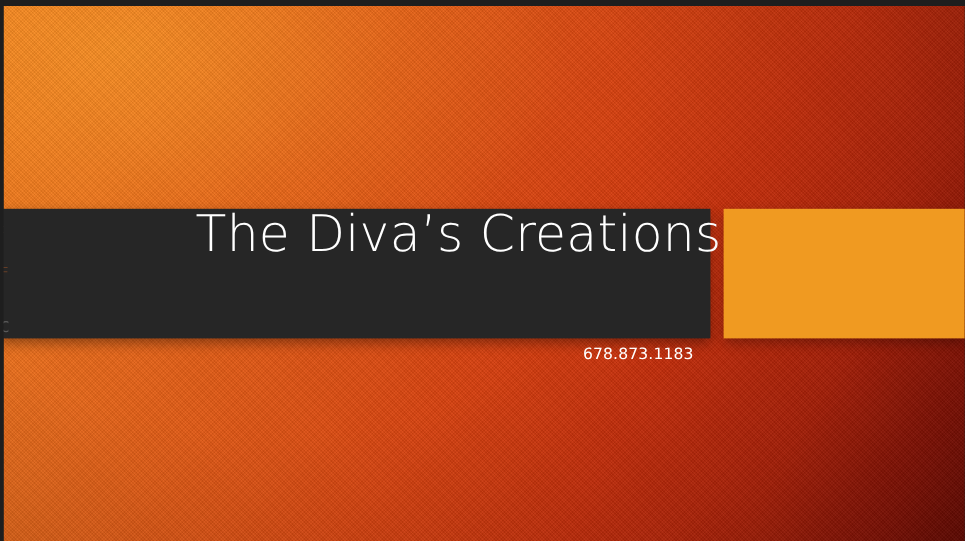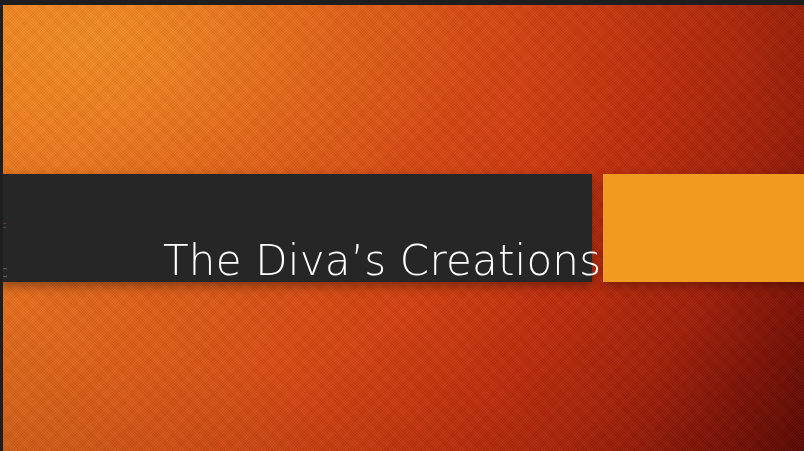--- a/index.html
+++ b/index.html
@@ -99,21 +99,21 @@
   
   #title-band {
     position: absolute;
     left: 0;
     top: 174px;
     width: 592px;
     height: 108px;
     background: #262626;
     box-shadow: 0 4px 10px rgba(0,0,0,0.38);
     display: flex;
-    align-items: flex-end;
+    align-items: flex-start;
     z-index: 20;
   }
   #title-text {
     color: #ffffff;
     font-family: "DejaVu Sans", "Liberation Sans", sans-serif;
     font-weight: 300;
     font-size: 42px;
     letter-spacing: 0.2px;
     line-height: 1;
     padding-left: 163px;
@@ -195,18 +195,19 @@
     <div id="title-text">The Diva’s Creations</div>
   </div>
 
   <div class="edge-ghost" id="edge-ghost-1">t</div>
   <div class="edge-ghost" id="edge-ghost-2">F</div>
   <div class="edge-ghost" id="edge-ghost-3">C</div>
 
   <div id="accent-rect"></div>
 
   <div id="subtitle-block">
+    <div id="contact-phone">678.873.1183</div>
   </div>
 
   <div id="slide-border-top"></div>
   <div id="slide-border-left"></div>
 
 </div>
 
 </body></html>

